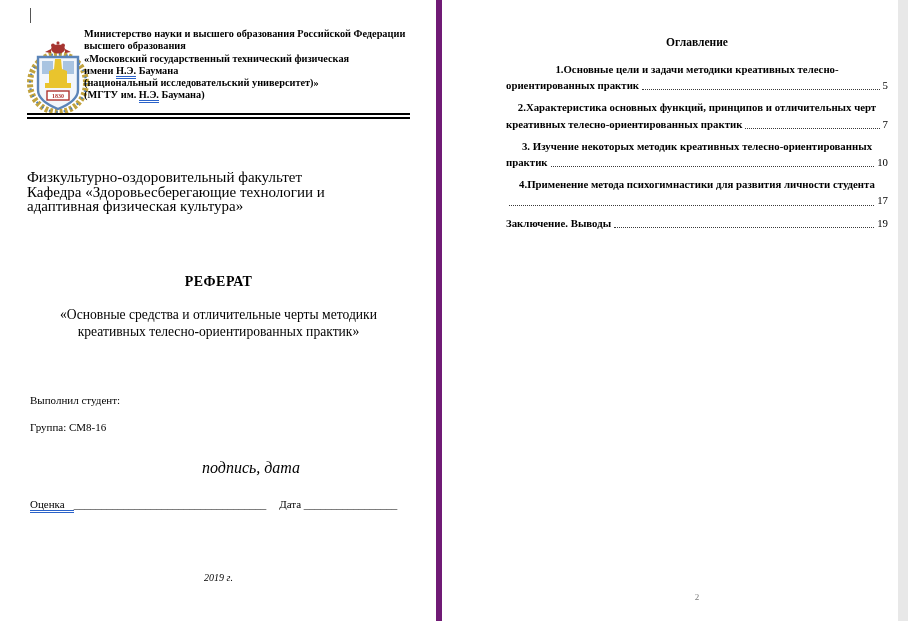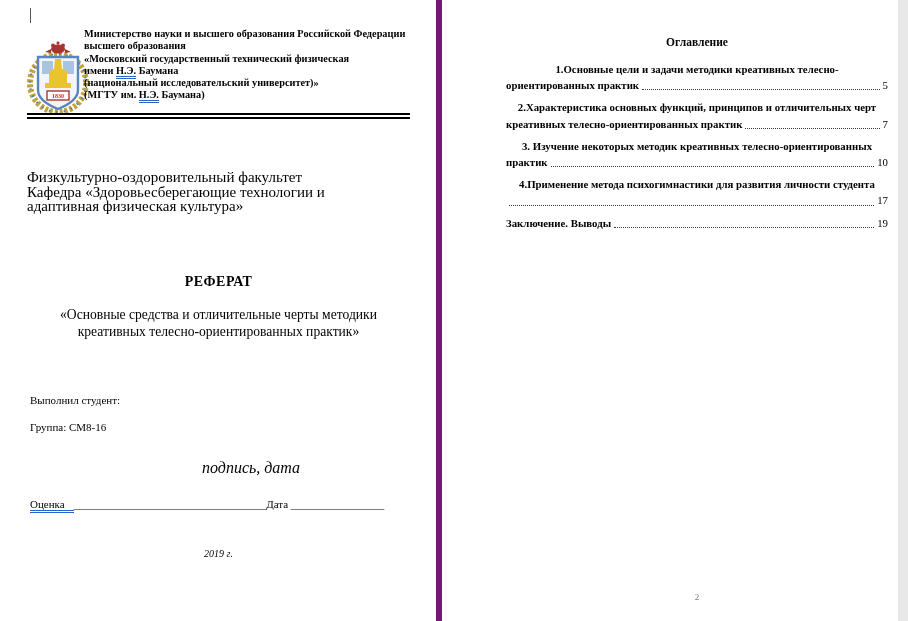--- a/index.html
+++ b/index.html
@@ -38,23 +38,23 @@
   .title{
     position:absolute;left:27px;width:383px;top:306px;text-align:center;
     font-weight:normal;font-size:13.6px;line-height:17px;white-space:nowrap;
   }
   .fld{position:absolute;left:30px;font-size:11px;white-space:nowrap;}
   .f-performed{top:394px;}
   .f-group{top:421px;}
   .f-checked{top:445px;}
   .f-signhint{top:459px;left:202px;font-size:16px;font-style:italic;}
   .f-grade{top:498px;}
-  .date-part{}
+  .date-part{margin-left:13px;}
   .year{
-    position:absolute;left:27px;width:383px;top:548px;text-align:center;
+    position:absolute;left:27px;width:383px;top:572px;text-align:center;
     font-style:italic;font-size:10px;
   }
 
   
   .toc{position:absolute;left:64px;top:36px;width:382px;}
   .toc-title{text-align:center;font-weight:bold;font-size:11.5px;margin-bottom:13px;}
   .toc-entry{font-size:10.8px;font-weight:bold;line-height:16.2px;margin-bottom:6px;text-align:center;}
   .toc-pre{white-space:nowrap;}
   .toc-leaderline{display:flex;align-items:flex-end;}
   .toc-leaderline > span:first-child{white-space:nowrap;}

